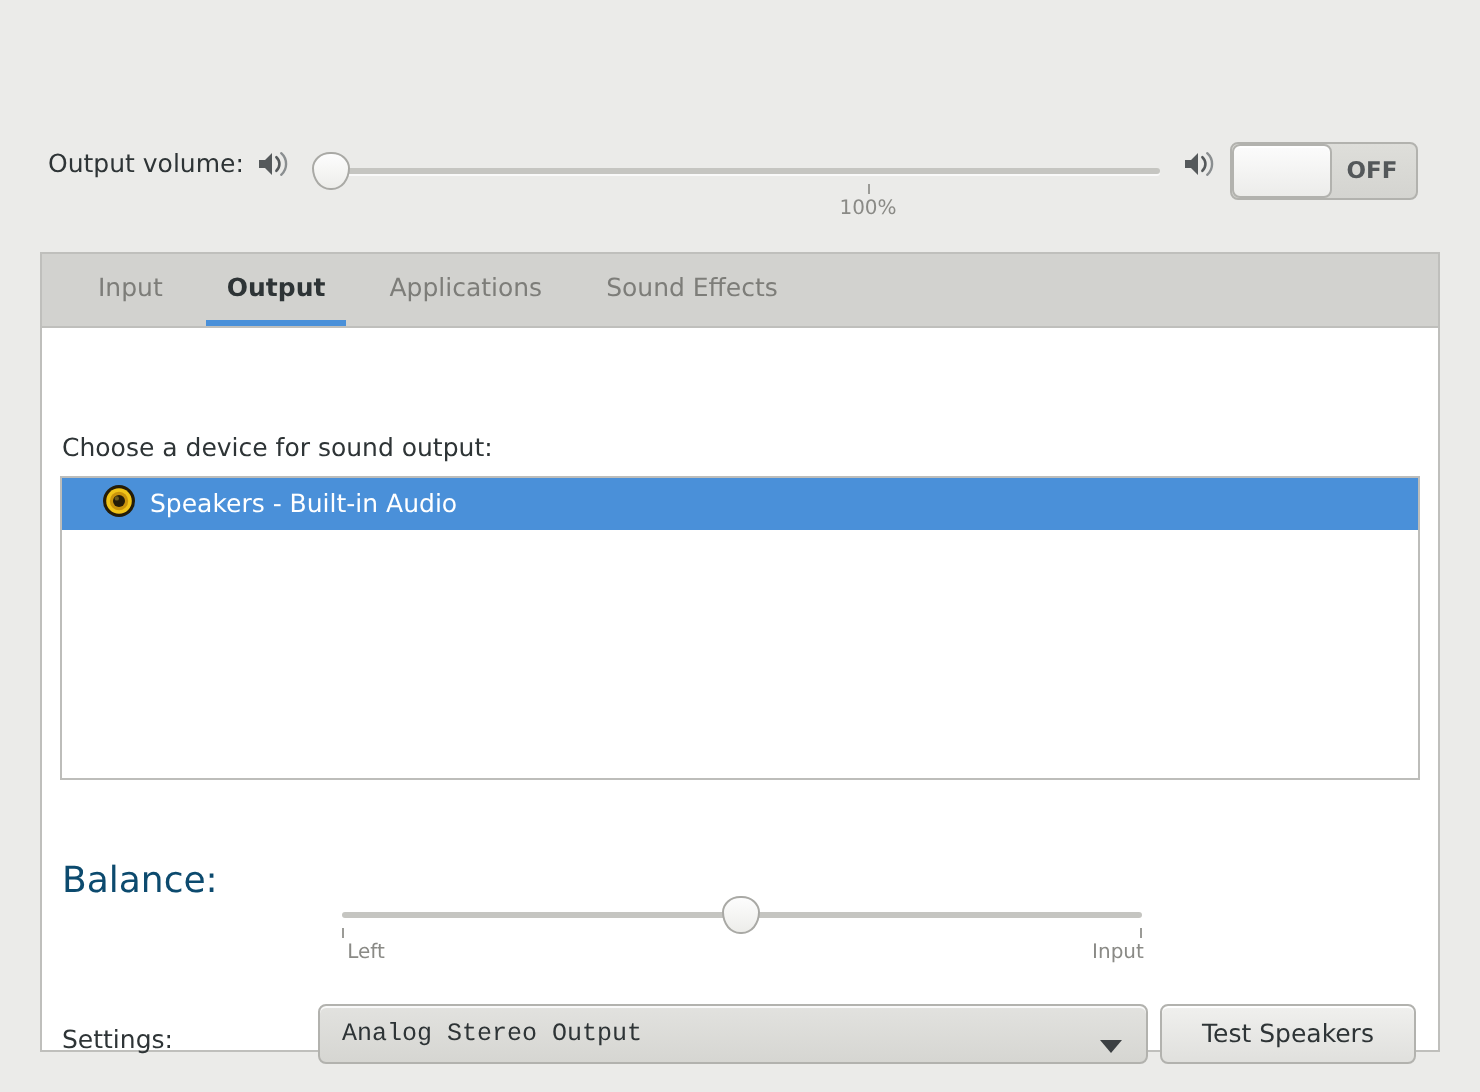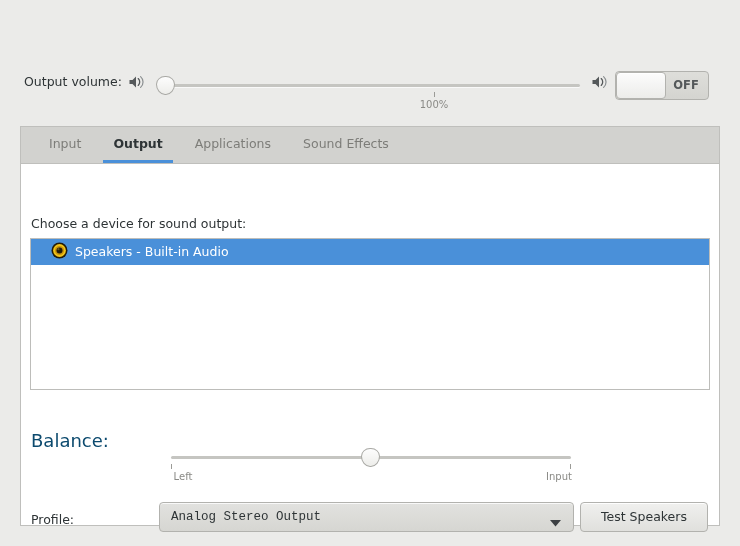--- a/index.html
+++ b/index.html
@@ -474,21 +474,21 @@
         <div class="slider-handle bal-handle"></div>
       </div>
 
       <div class="bal-marks">
         <div class="tick" style="left:0px;"></div>
         <div class="mark-label" style="left:12px;">Left</div>
         <div class="tick" style="left:399px;"></div>
         <div class="mark-label" style="left:388px;">Input</div>
       </div>
 
-      <div class="profile-label">Profile:</div>
+      <div class="profile-label">Settings:</div>
 
       <div class="combo">
         <span class="combo-text">Analog Stereo Output</span>
         <span class="combo-arrow">
           <svg width="11" height="7" viewBox="0 0 11 7">
             <polygon points="0,0 11,0 5.5,6.5" fill="#3c4043"></polygon>
           </svg>
         </span>
       </div>
 

